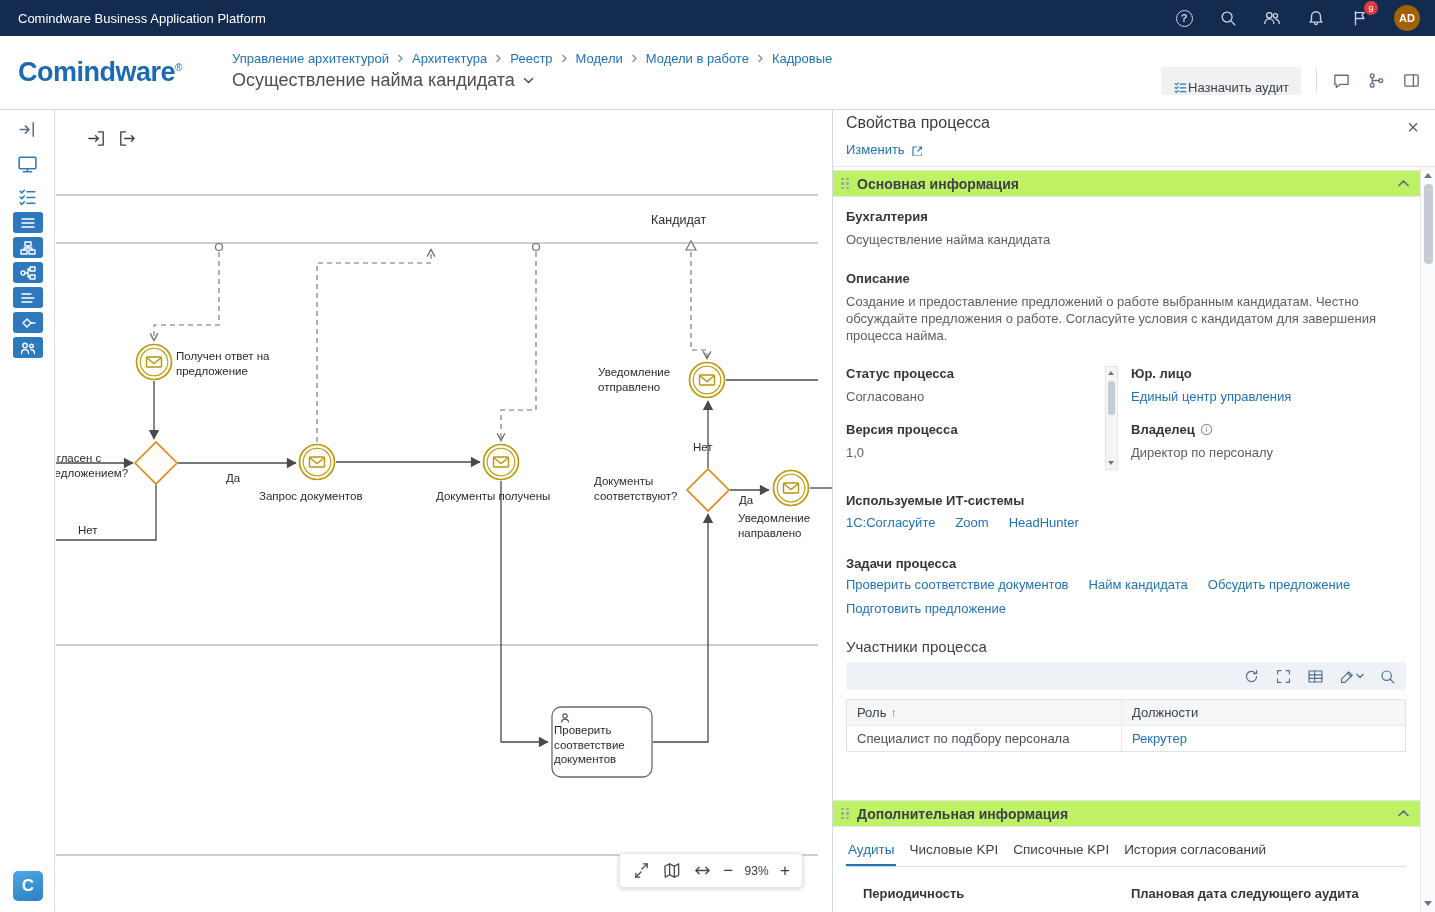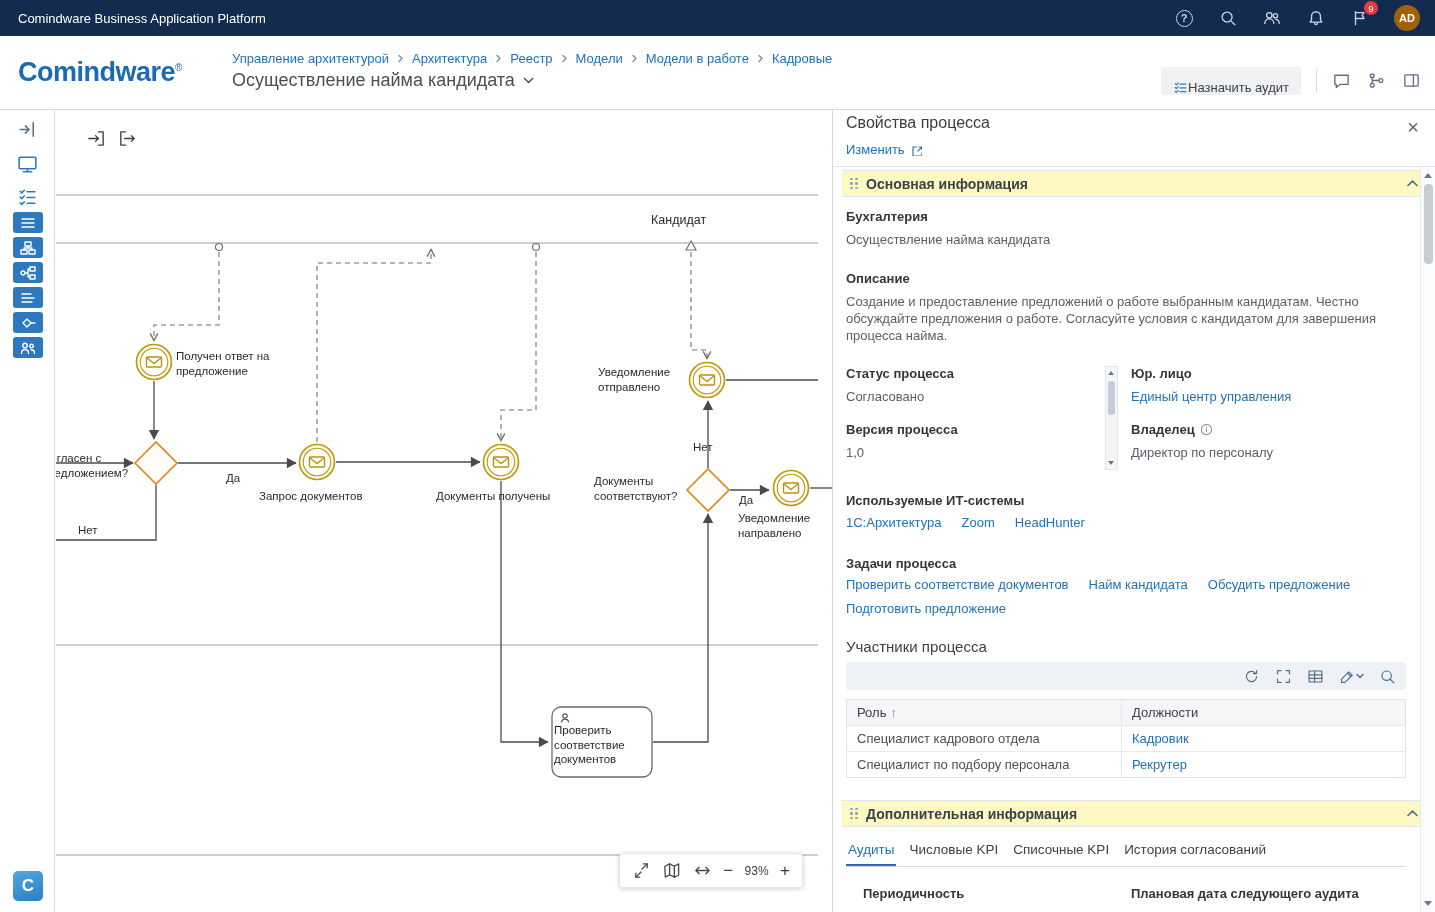--- a/index.html
+++ b/index.html
@@ -76,21 +76,21 @@
   .zb-sign { font-size:17px; color:#3c3c3c; cursor:pointer; line-height:1; }
 
   
   .panel { position:absolute; left:832px; top:110px; right:0; bottom:0; background:#fff; border-left:1px solid #d6dadf; z-index:20; }
   .abs { position:absolute; }
   .panel-title { position:absolute; left:13px; top:4px; font-size:16px; color:#393d42; }
   .panel-close { position:absolute; right:16px; top:7px; font-size:20px; color:#5f666d; cursor:pointer; line-height:1; }
   .edit-link { position:absolute; left:13px; top:32px; font-size:13px; color:#1f72b8; display:flex; gap:5px; align-items:center; cursor:pointer; }
   .edit-link svg { width:12px; height:12px; stroke:#1f72b8; fill:none; stroke-width:1.5; stroke-linecap:round; stroke-linejoin:round; }
   .panel-head-border { position:absolute; left:0; top:56px; width:100%; height:1px; background:#e2e5e9; }
-  .sec-head { position:absolute; left:9px; width:588px; height:27px; background:#fef9c3;
+  .sec-head { position:absolute; left:0; width:588px; height:27px; background:#bef264;
     border-top:1px solid #e3e6ea; border-bottom:1px solid #e3e6ea;
     display:flex; align-items:center; padding:0 10px 0 8px; }
   .sec-title { font-size:14px; font-weight:bold; color:#3c4248; margin-left:8px; }
   .sec-chev { margin-left:auto; width:15px; height:15px; color:#5c6f87; cursor:pointer; }
   .sec-chev svg { width:15px; height:15px; stroke:currentColor; fill:none; stroke-width:1.7; stroke-linecap:round; stroke-linejoin:round; }
   .drag-dots { display:inline-grid; grid-template-columns:3px 3px; gap:2px 2px; cursor:grab; }
   .drag-dots i { width:2.5px; height:2.5px; background:#98a2ae; border-radius:50%; }
   .f-label { font-size:13px; font-weight:bold; color:#33373c; }
   .f-value { font-size:13px; color:#5a6067; }
   .f-link { font-size:13px; color:#1f72b8; cursor:pointer; }
@@ -499,21 +499,21 @@
             <circle cx="8" cy="8" r="6.3"></circle>
             <path d="M8 7.3v3.4"></path>
             <circle cx="8" cy="4.9" r="0.8" fill="currentColor" stroke="none"></circle>
           </svg></span>
     </div>
     <div class="f-value" style="margin-top:8px">Директор по персоналу</div>
   </div>
 
   <div class="abs f-label" style="left:13px;top:383px">Используемые ИТ-системы</div>
   <div class="abs links-row" style="left:13px;top:405px">
-    <span class="f-link">1С:Архитектура</span>
+    <span class="f-link">1С:Согласуйте</span>
     <span class="f-link">Zoom</span>
     <span class="f-link">HeadHunter</span>
   </div>
 
   <div class="abs f-label" style="left:13px;top:446px">Задачи процесса</div>
   <div class="abs links-row" style="left:13px;top:467px">
     <span class="f-link">Проверить соответствие документов</span>
     <span class="f-link">Найм кандидата</span>
     <span class="f-link">Обсудить предложение</span>
     <span class="f-link">Подготовить предложение</span>
@@ -559,24 +559,20 @@
   <div class="p-table">
     <div class="p-tr p-th">
       <div class="p-cell">
         <span>Роль</span><span class="sort-arrow">↑</span>
       </div>
       <div class="p-cell">
         <span>Должности</span>
       </div>
     </div>
     <div class="p-tr">
-      <div class="p-cell">Специалист кадрового отдела</div>
-      <div class="p-cell"><span class="f-link">Кадровик</span></div>
-    </div>
-    <div class="p-tr">
       <div class="p-cell">Специалист по подбору персонала</div>
       <div class="p-cell"><span class="f-link">Рекрутер</span></div>
     </div>
   </div>
 
   <div class="sec-head" style="top:690px">
     <span class="drag-dots">
         <i></i>
         <i></i>
         <i></i>

